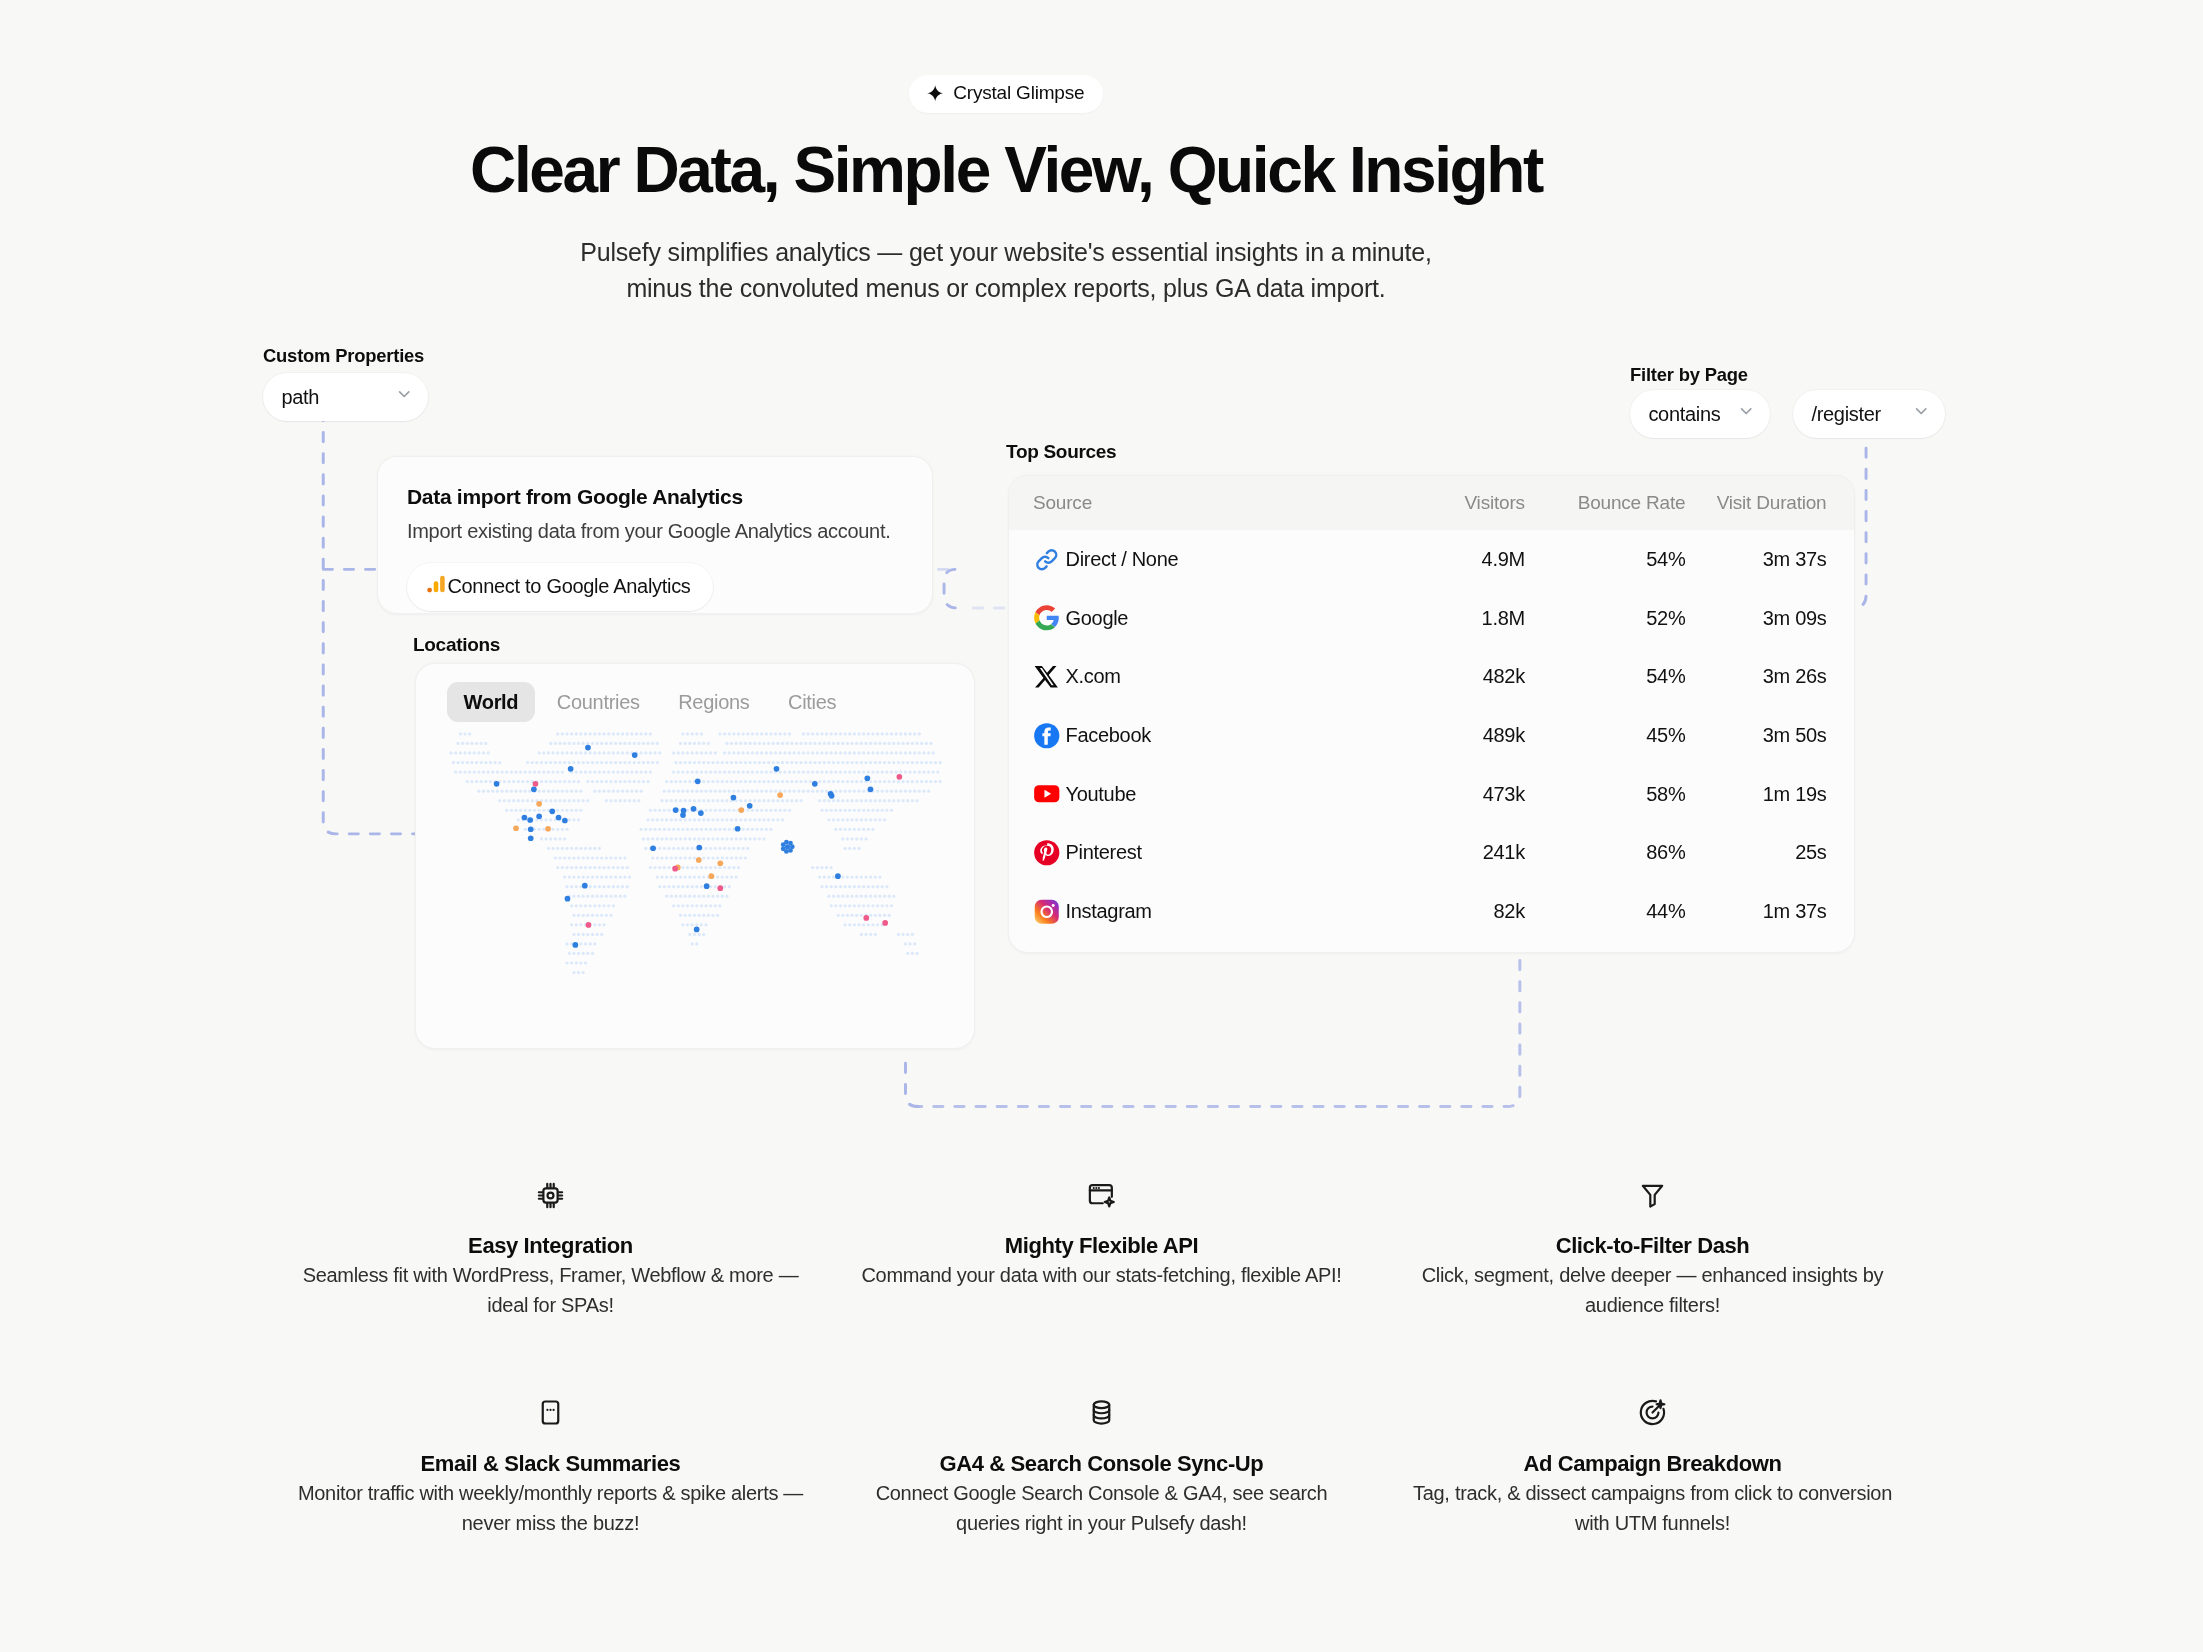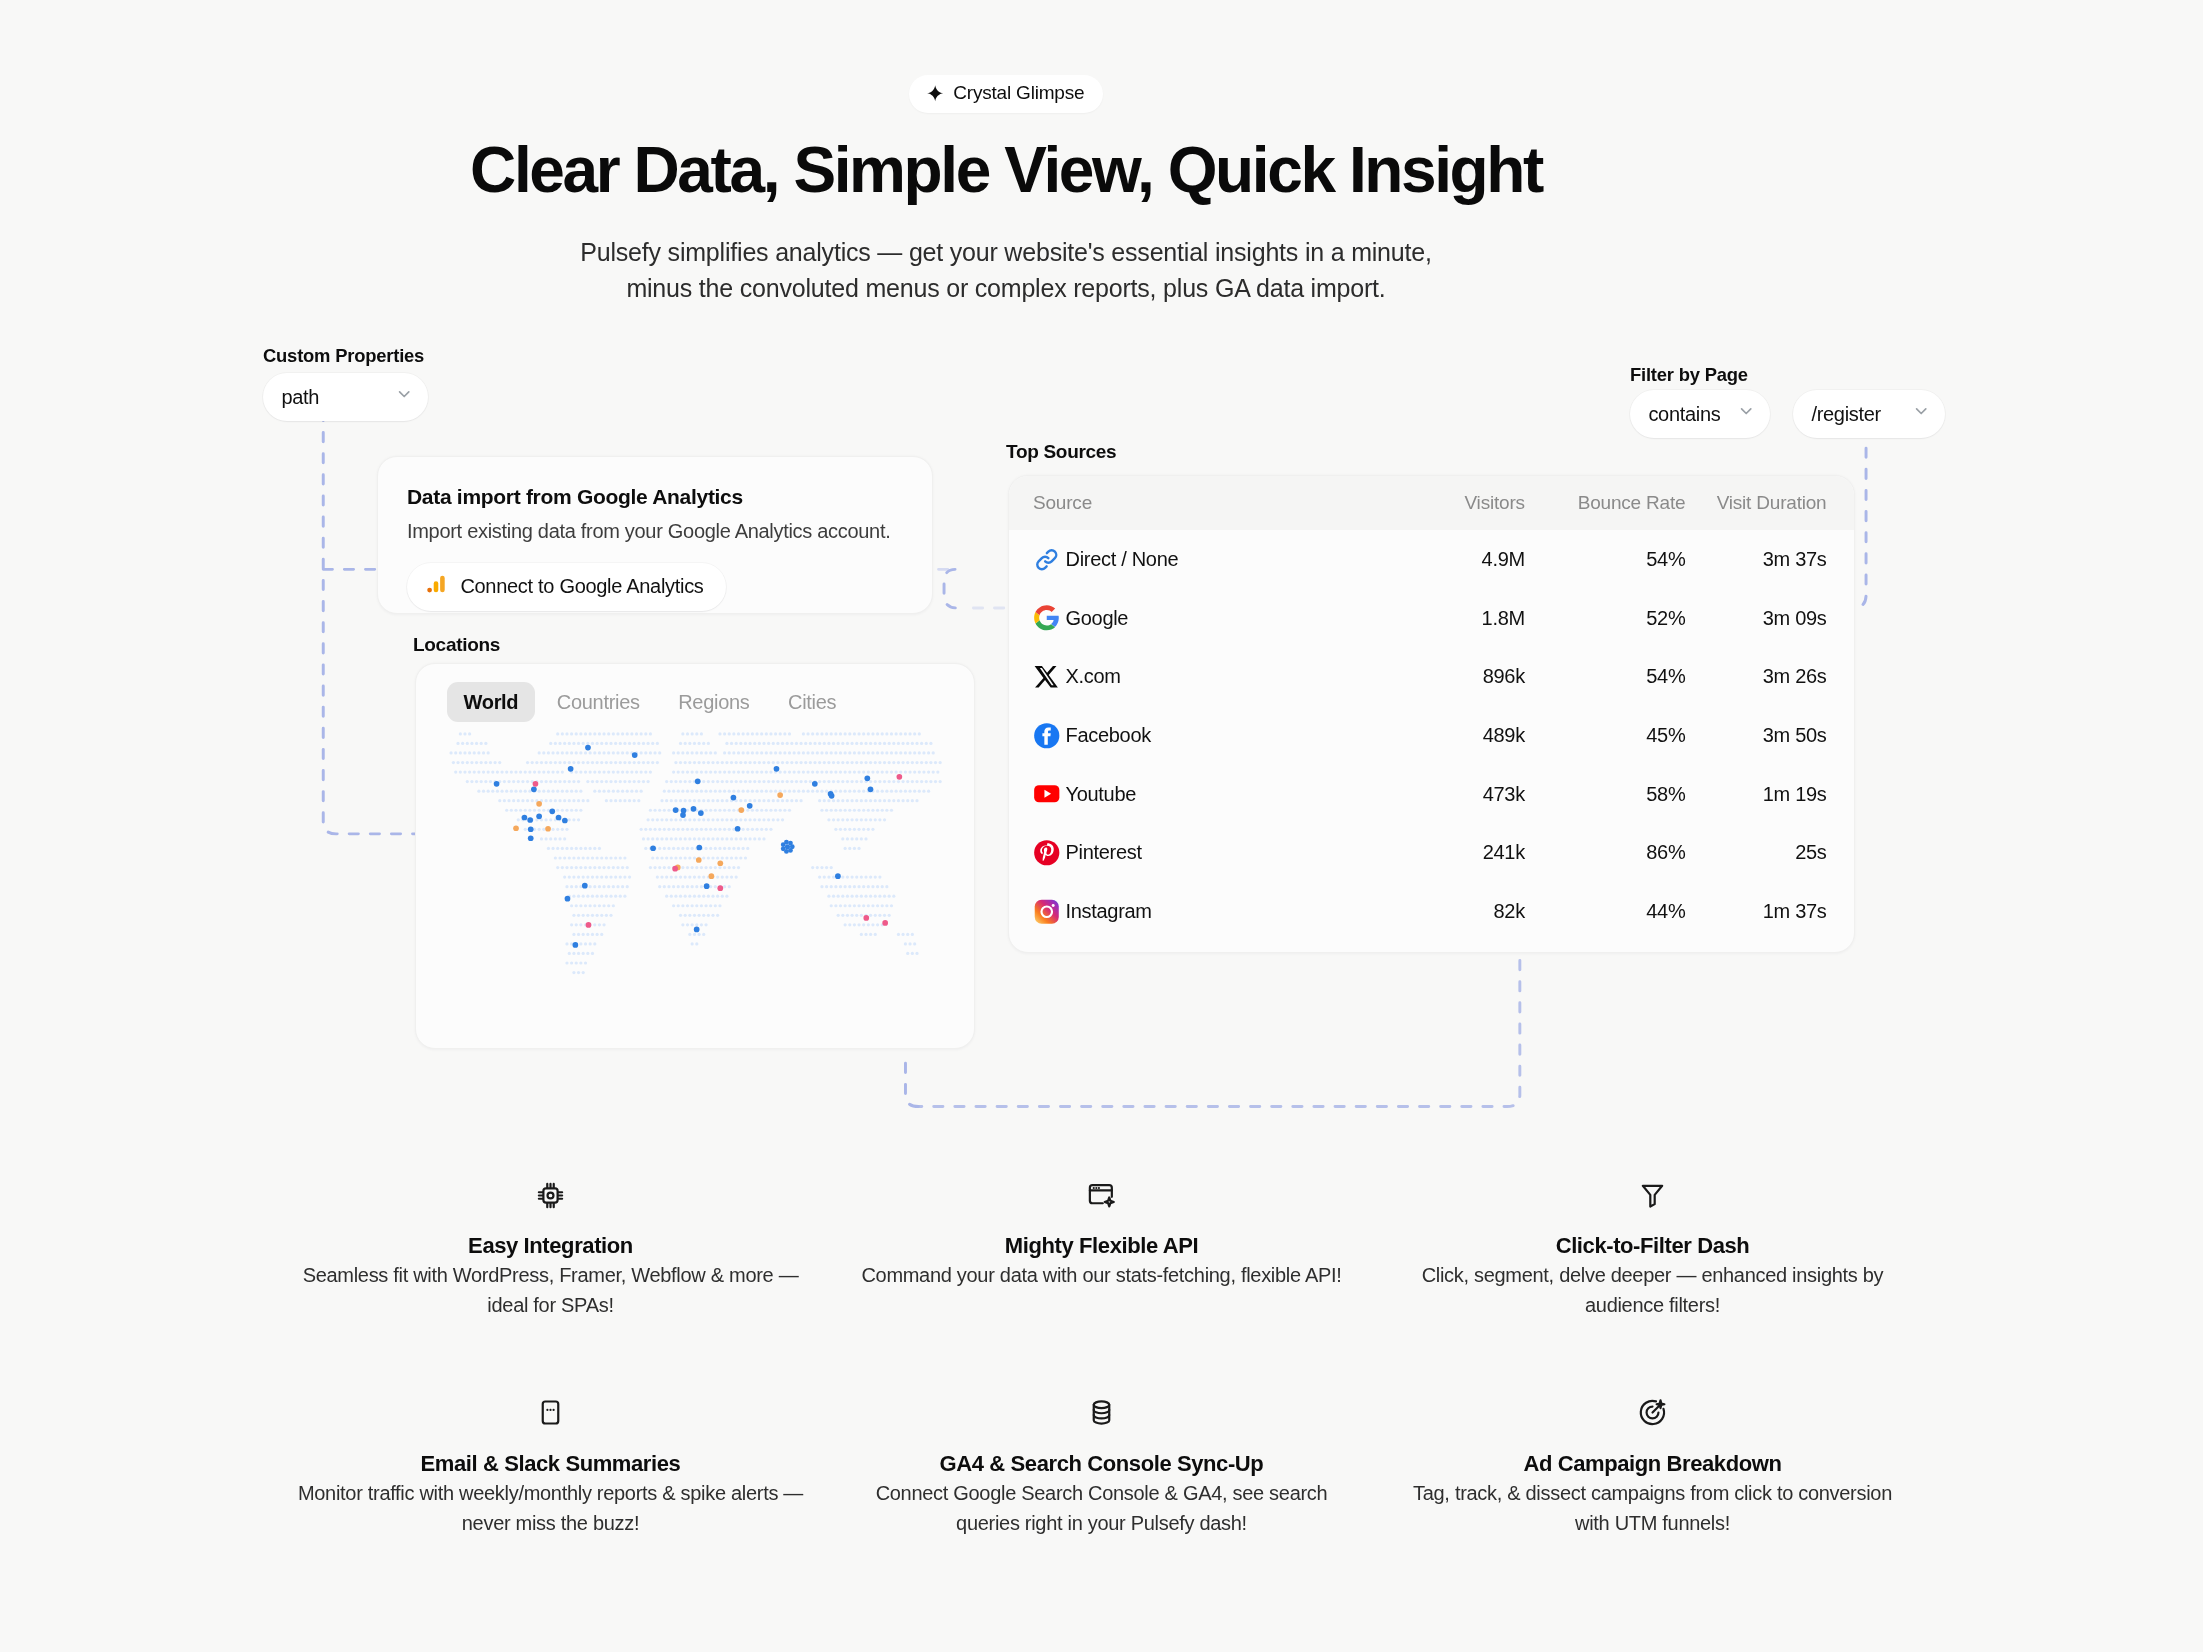--- a/index.html
+++ b/index.html
@@ -65,21 +65,21 @@
     background: #fcfcfc;
     border: 0.9px solid #f0f0ef;
     border-radius: 20px;
     box-shadow: 0 0.9px 2.8px rgba(16,24,40,.04);
   }
 
   .ga-title { font-size: 21px; font-weight: 700; color: #0d0d0d; letter-spacing: -0.3px; }
   .ga-sub   { font-size: 20px; color: #3d3d3d; letter-spacing: -0.3px; margin-top: 11px; }
   .ga-btn {
     margin-top: 20px;
-    display: inline-flex; align-items: center; gap: 13px;
+    display: inline-flex; align-items: center; 
     height: 48px; padding: 0 22px 0 18.4px;
     background: #fff; border-radius: 24px;
     box-shadow: 0 0.9px 1.8px rgba(16,24,40,.06), 0 0 0 0.9px rgba(16,24,40,.03);
     font-size: 20px; color: #111; letter-spacing: -0.3px; white-space: nowrap;
   }
 
   
   .tabs { display: flex; align-items: center; gap: 5.5px; }
   .tab {
     font-size: 20px; letter-spacing: -0.3px; color: #9b9b9b;
@@ -1654,21 +1654,21 @@
               <td class="c-src">
                 <span class="srccell">
                   <span>
                     <svg class="sicon" viewBox="0 0 24 24">
                       <path fill="#0a0a0a" d="M17.4 2.6h3.1l-6.8 7.8 8 10.9h-6.3l-4.9-6.5-5.6 6.5H1.8l7.3-8.3L1.4 2.6h6.4l4.5 5.9 5.1-5.9zm-1.1 16.9h1.7L7.8 4.4H6l10.3 15.1z"></path>
                     </svg>
                   </span>
                   <span>X.com</span>
                 </span>
               </td>
-              <td class="num c-visit">896k</td>
+              <td class="num c-visit">482k</td>
               <td class="num c-bounce">54%</td>
               <td class="num c-dur">3m 26s</td>
             </tr>
             <tr>
               <td class="c-src">
                 <span class="srccell">
                   <span>
                     <svg class="sicon" viewBox="0 0 24 24">
                       <circle cx="12" cy="12" r="11" fill="#1877F2"></circle>
                       <path fill="#fff" d="M15.2 12.4h-2.3v7.4h-3v-7.4H8.2V9.8h1.7V8.2c0-2 1.2-3.5 3.5-3.5h2.1v2.7h-1.5c-.6 0-.9.3-.9.9v1.5h2.4l-.3 2.6z"></path>

